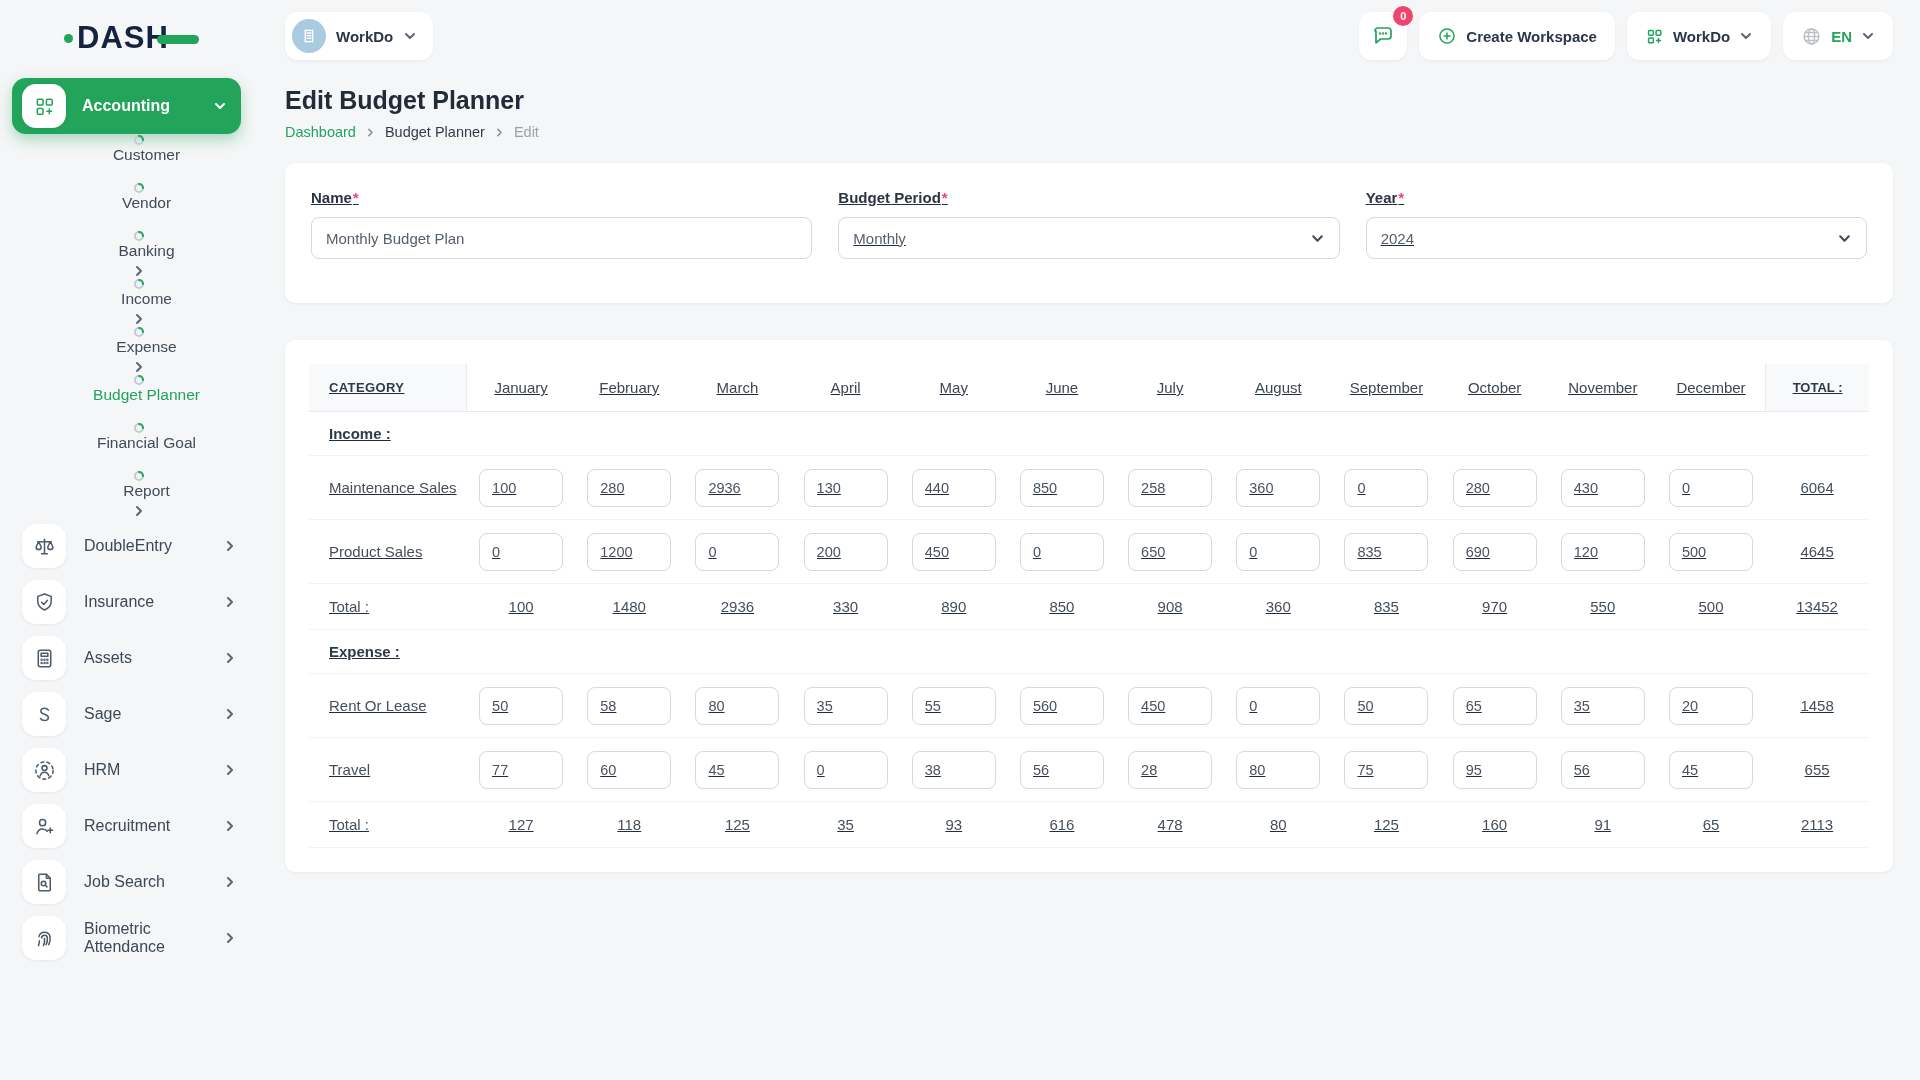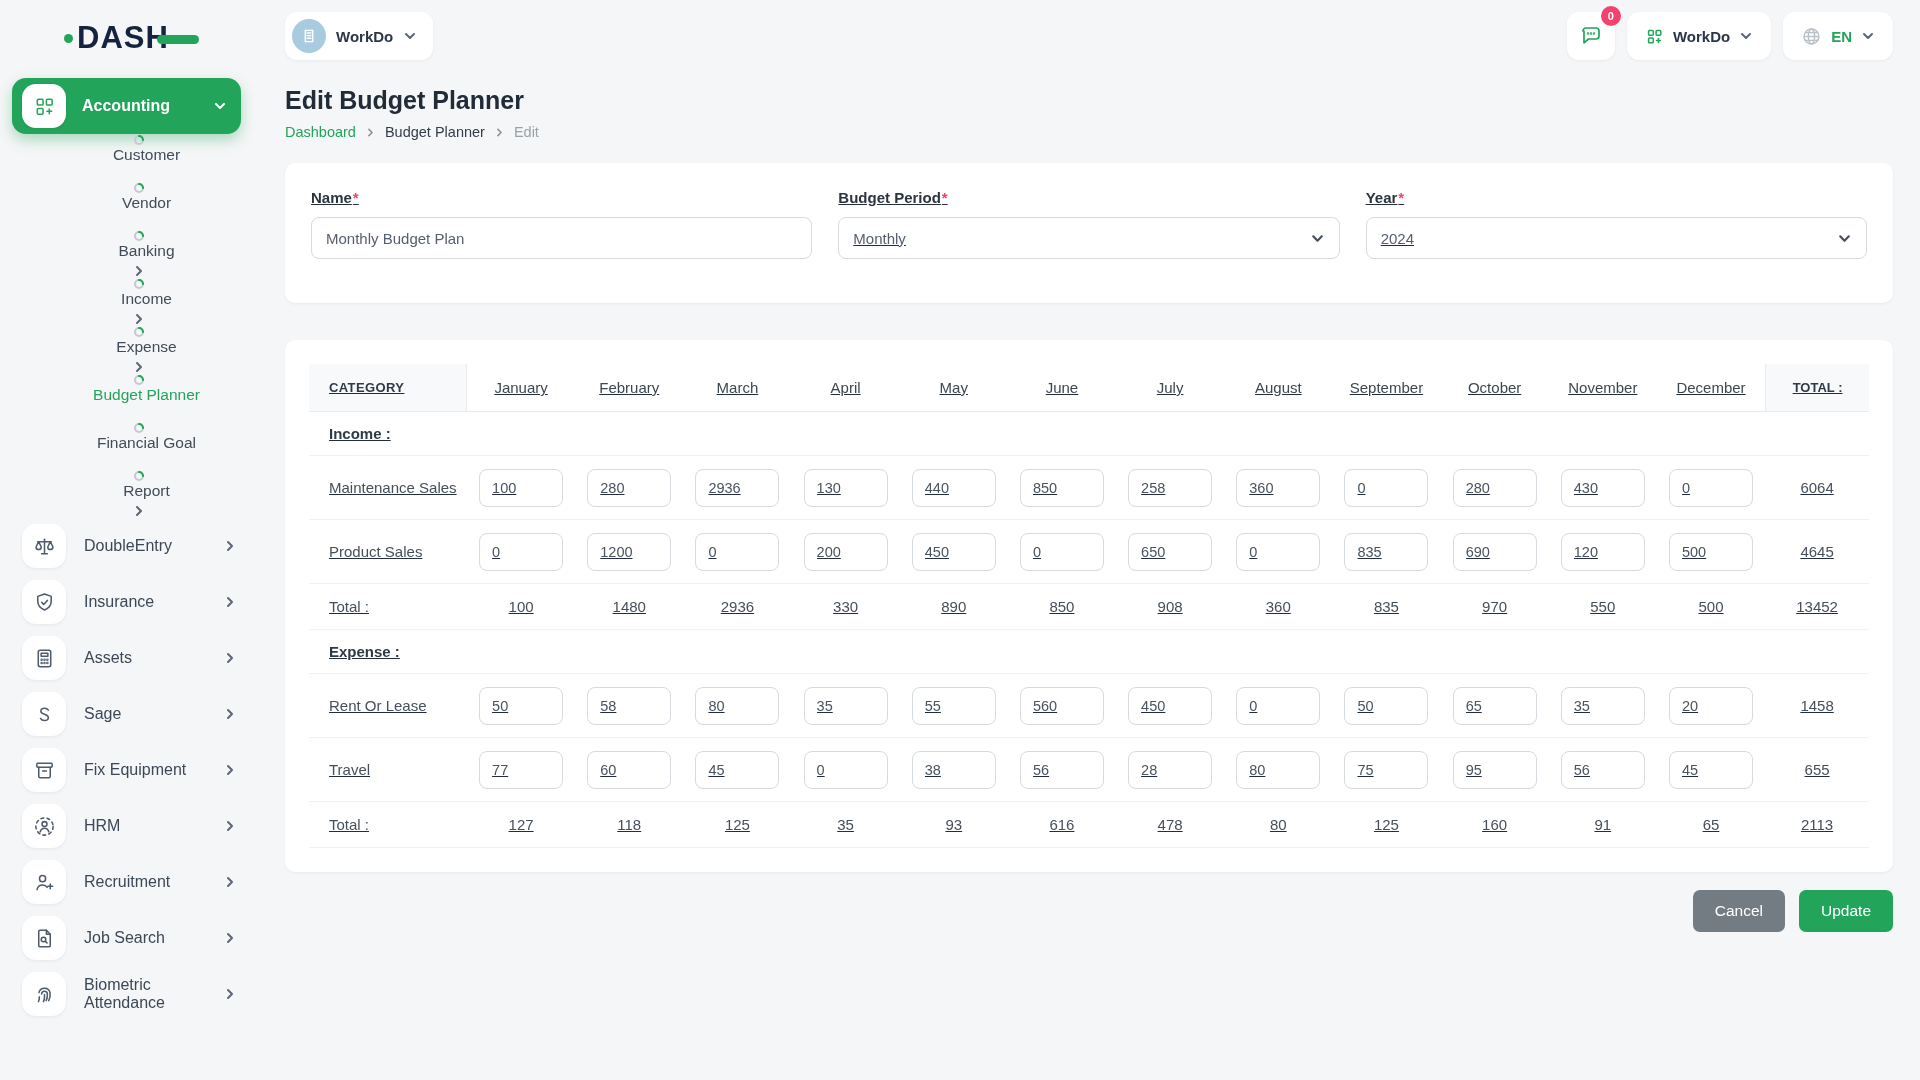--- a/index.html
+++ b/index.html
@@ -237,33 +237,20 @@
           </svg>
       </span>
       <span class="nav-label">Sage</span>
       <svg class="chev" viewBox="0 0 14 14">
           <polyline points="5,3 9,7 5,11"></polyline>
         </svg>
     </div>
     <div class="nav-item">
       <span class="icon-box">
         <svg class="svg-ic" viewBox="0 0 24 24">
-            <rect x="4" y="4.5" width="16" height="4" rx="1"></rect>
-            <path d="M6 8.5v9.5a1.5 1.5 0 0 0 1.5 1.5h9a1.5 1.5 0 0 0 1.5-1.5V8.5"></path>
-            <line x1="10" y1="12.5" x2="14" y2="12.5"></line>
-          </svg>
-      </span>
-      <span class="nav-label">Fix Equipment</span>
-      <svg class="chev" viewBox="0 0 14 14">
-          <polyline points="5,3 9,7 5,11"></polyline>
-        </svg>
-    </div>
-    <div class="nav-item">
-      <span class="icon-box">
-        <svg class="svg-ic" viewBox="0 0 24 24">
             <circle cx="12" cy="12" r="9" stroke-dasharray="3 3.4"></circle>
             <circle cx="12" cy="9.5" r="2.6"></circle>
             <path d="M7.5 17.5c.8-2.4 2.5-3.6 4.5-3.6s3.7 1.2 4.5 3.6"></path>
           </svg>
       </span>
       <span class="nav-label">HRM</span>
       <svg class="chev" viewBox="0 0 14 14">
           <polyline points="5,3 9,7 5,11"></polyline>
         </svg>
     </div>
@@ -332,20 +319,28 @@
 
     <div class="top-right">
       <div class="pill icon-btn">
         <svg width="24" height="24" viewBox="0 0 24 24" fill="none" stroke="#22a45a" stroke-width="1.7" stroke-linecap="round" stroke-linejoin="round">
             <path d="M4 7a3 3 0 0 1 3-3h10a3 3 0 0 1 3 3v5a3 3 0 0 1-3 3H9.5L5 18.8V7z"></path>
             <circle cx="9" cy="9.6" r="0.4"></circle>
             <circle cx="12" cy="9.6" r="0.4"></circle>
             <circle cx="15" cy="9.6" r="0.4"></circle>
           </svg>
         <span class="badge">0</span>
+      </div>
+      <div class="pill txt-pill">
+        <svg width="20" height="20" viewBox="0 0 24 24" fill="none" stroke="#22a45a" stroke-width="1.8" stroke-linecap="round">
+            <circle cx="12" cy="12" r="8.5"></circle>
+            <line x1="12" y1="8.5" x2="12" y2="15.5"></line>
+            <line x1="8.5" y1="12" x2="15.5" y2="12"></line>
+          </svg>
+        <span>Create Workspace</span>
       </div>
       <div class="pill txt-pill">
         <svg width="19" height="19" viewBox="0 0 24 24" fill="none" stroke="#22a45a" stroke-width="1.9" stroke-linecap="round">
             <rect x="4.5" y="4.5" width="6" height="6" rx="1.2"></rect>
             <rect x="14" y="4.5" width="6" height="6" rx="1.2"></rect>
             <rect x="4.5" y="14" width="6" height="6" rx="1.2"></rect>
             <line x1="14.5" y1="17" x2="19.5" y2="17"></line>
             <line x1="17" y1="14.5" x2="17" y2="19.5"></line>
           </svg>
         <span>WorkDo</span>
@@ -619,17 +614,13 @@
           <div class="t-cell mon">80</div>
           <div class="t-cell mon">125</div>
           <div class="t-cell mon">160</div>
           <div class="t-cell mon">91</div>
           <div class="t-cell mon">65</div>
           <div class="t-cell tot">2113</div>
         </div>
       </div>
   </div>
 
-  <div class="actions">
-    <button class="btn btn-cancel">Cancel</button>
-    <button class="btn btn-update">Update</button>
-  </div>
 </div>
 
 </body></html>

